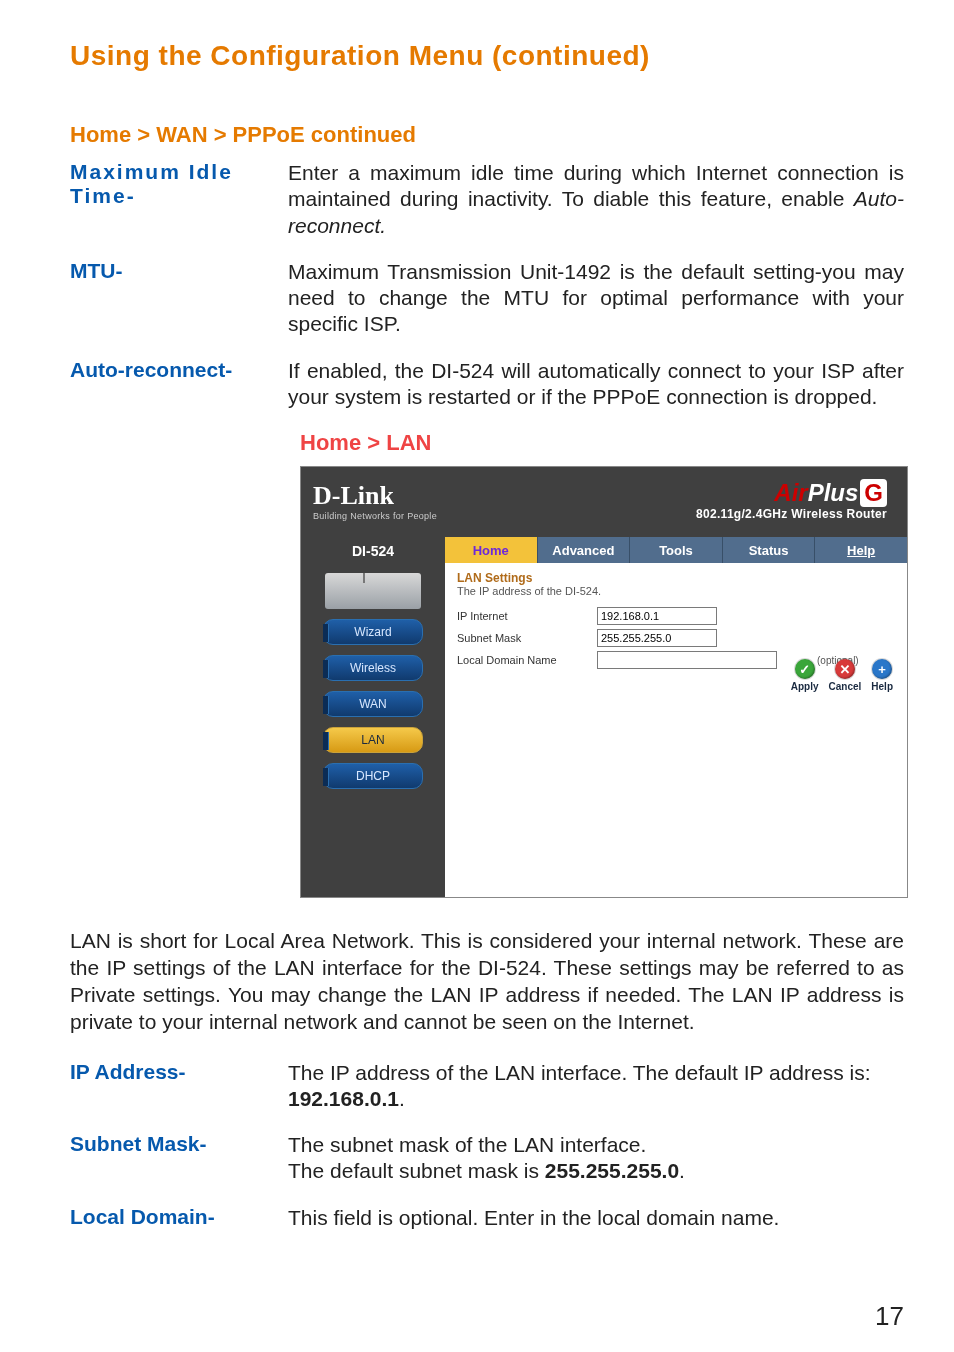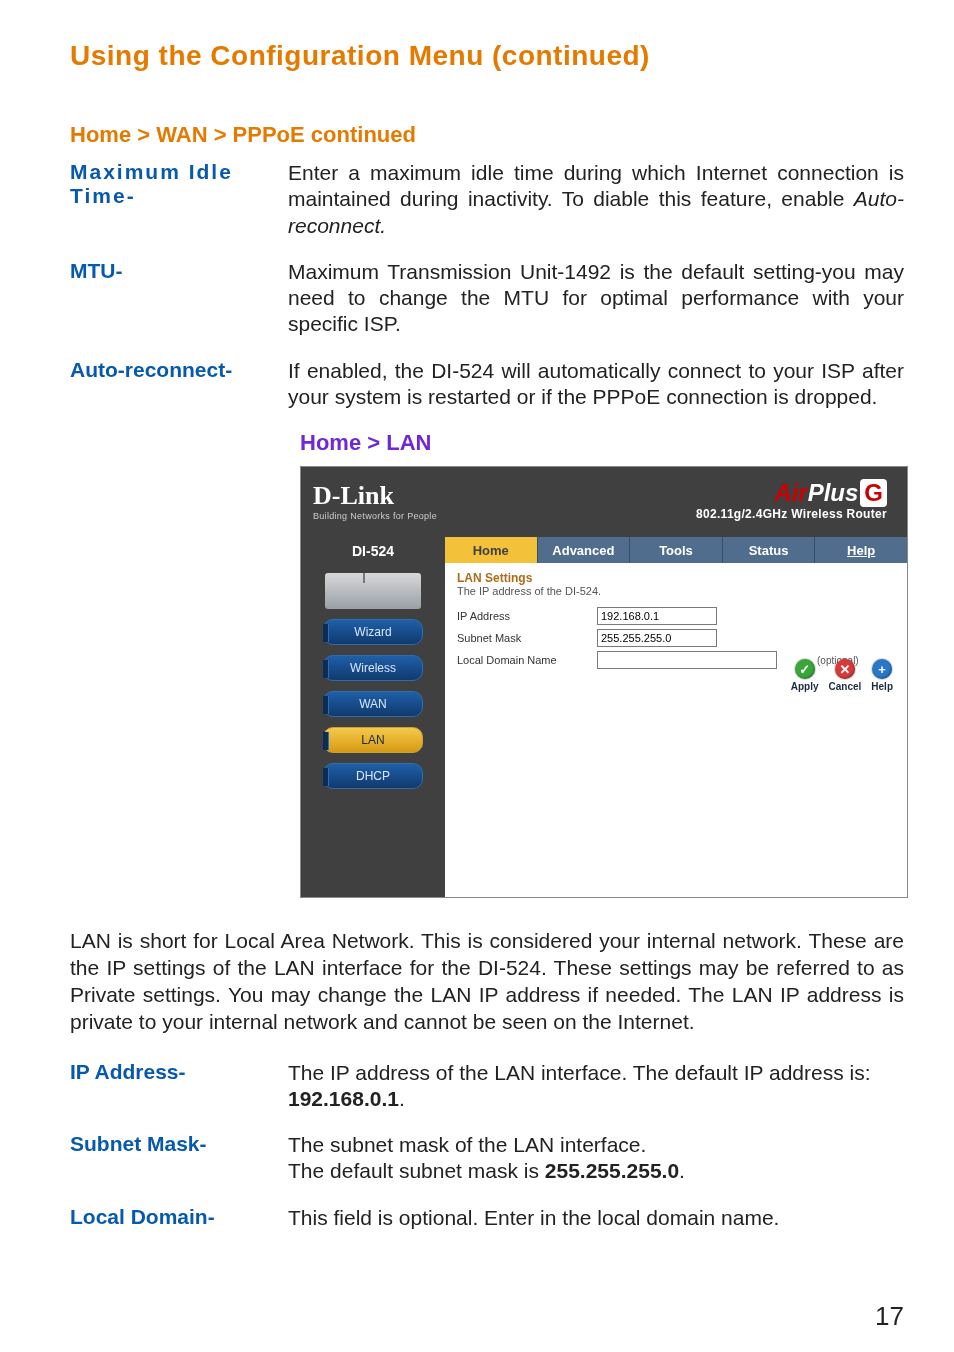--- a/index.html
+++ b/index.html
@@ -18,21 +18,21 @@
     font-weight: bold;
     letter-spacing: 0.5px;
     margin-bottom: 50px;
   }
   .breadcrumb, .section-heading {
     color: #e57a00;
     font-size: 22px;
     font-weight: bold;
     margin-bottom: 12px;
   }
-  .section-heading { color: #6d28d9; margin: 10px 0 10px 230px; font-size:22px; }
+  .section-heading { color: #ef4444; margin: 10px 0 10px 230px; font-size:22px; }
   .def-row { display:flex; margin-bottom:20px; }
   .def-term {
     flex: 0 0 218px;
     color: #0659ad;
     font-weight: bold;
     font-size: 21px;
   }
   .def-term.tight { letter-spacing: 2px; }
   .def-body {
     flex:1;
@@ -94,21 +94,21 @@
   }
   .side-btn.active { background:linear-gradient(#f5c94a,#d79a14); color:#1a2a40; border-color:#caa23a; }
   .router-main { flex:1; background:#fff; }
   .tabs { display:flex; height:26px; }
   .tab {
     flex:1; background:#516d8d; color:#fff; font-size:13px; font-weight:bold;
     display:flex; align-items:center; justify-content:center; border-right:1px solid #384f68;
     cursor:pointer;
   }
   .tab:last-child{border-right:none;}
-  .tab.active { background:#f3c23a; color:#404040; }
+  .tab.active { background:#f3c23a; color:#6d28d9; }
   .tab.help { text-decoration:underline; }
   .panel { padding:8px 12px 20px 12px; font-size:11px; color:#444; position:relative; min-height:300px;}
   .panel-title { color:#b06b1a; font-weight:bold; font-size:12px; }
   .panel-sub { color:#555; font-size:11px; margin-bottom:10px; }
   .field-row { display:flex; align-items:center; margin:4px 0; gap:10px;}
   .field-label { width:130px; color:#333; }
   .field-input {
     border:1px solid #7a7a7a; height:18px; font-size:11px; padding:0 3px;
   }
   .optional { font-size:10px; color:#555; margin-left:30px;}
@@ -203,21 +203,21 @@
           <div class="tab">Advanced</div>
           <div class="tab">Tools</div>
           <div class="tab">Status</div>
           <div class="tab help">Help</div>
         </div>
         <div class="panel">
           <div class="panel-title">LAN Settings</div>
           <div class="panel-sub">The IP address of the DI-524.</div>
 
           <div class="field-row">
-            <div class="field-label">IP Address</div>
+            <div class="field-label">IP Internet</div>
             <input class="field-input" style="width: 120px;" value="192.168.0.1">
           </div>
           <div class="field-row">
             <div class="field-label">Subnet Mask</div>
             <input class="field-input" style="width: 120px;" value="255.255.255.0">
           </div>
           <div class="field-row">
             <div class="field-label">Local Domain Name</div>
             <input class="field-input" style="width: 180px;" value="">
             <span class="optional">(optional)</span>

